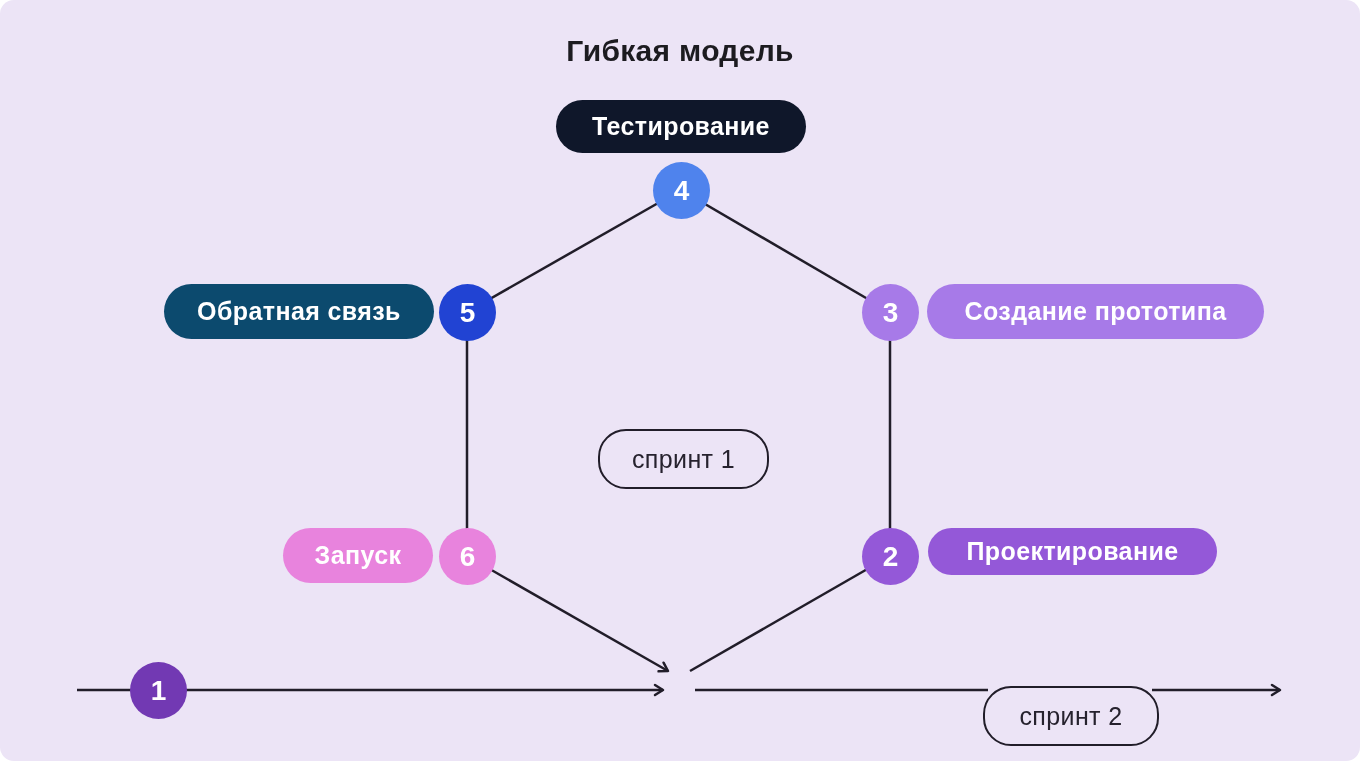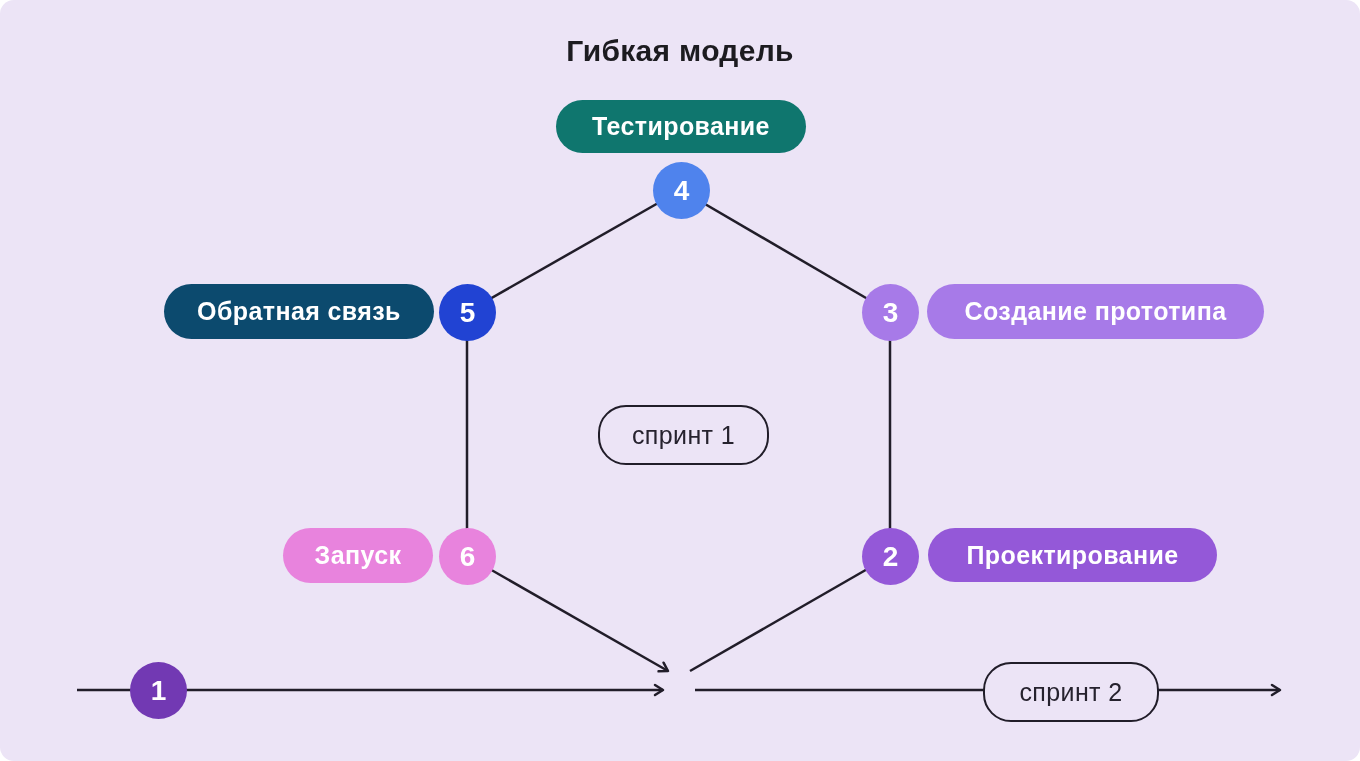--- a/index.html
+++ b/index.html
@@ -27,33 +27,33 @@
     letter-spacing:0.4px;white-space:nowrap;
   }
   .num{
     position:absolute;width:57px;height:57px;border-radius:50%;
     display:flex;align-items:center;justify-content:center;
     color:#ffffff;font-size:28px;font-weight:600;
   }
   .sprint{
     position:absolute;display:flex;align-items:center;justify-content:center;
     border-radius:28px;border:2.5px solid var(--line);background:var(--bg);
-    color:#26222e;font-size:25px;font-weight:500;letter-spacing:0.4px;
+    color:#26222e;font-size:25px;font-weight:500;letter-spacing:0.4px;margin-top:24px;
   }
   
   .pill-test   {left:556px;top:100px;width:250px;height:53px;}
   .circ-4      {left:653px;top:162px;}
   .pill-fb     {left:164px;top:284px;width:270px;height:55px;}
   .circ-5      {left:439px;top:284px;}
   .pill-proto  {left:927px;top:284px;width:337px;height:55px;}
   .circ-3      {left:862px;top:284px;}
   .sprint-1    {left:598px;top:405px;width:167px;height:56px;}
   .pill-launch {left:283px;top:528px;width:150px;height:55px;}
   .circ-6      {left:439px;top:528px;}
-  .pill-design {left:928px;top:528px;width:289px;height:54px;}
+  .pill-design {left:928px;top:528px;width:289px;height:47px;}
   .circ-2      {left:862px;top:528px;}
   .circ-1      {left:130px;top:662px;}
   .pill-plan   {left:194px;top:662px;width:258px;height:56px;}
   .sprint-2    {left:983px;top:662px;width:172px;height:56px;}
 </style>
 </head>
 <body>
 
 <div class="canvas">
 
@@ -69,21 +69,21 @@
     <line x1="681" y1="190" x2="890" y2="312"></line>
     <line x1="467" y1="312" x2="467" y2="556"></line>
     <line x1="890" y1="312" x2="890" y2="556"></line>
     <line x1="467" y1="556" x2="668" y2="671" marker-end="url(#arrow)"></line>
     <line x1="890" y1="556" x2="690" y2="671"></line>
     <line x1="77" y1="690" x2="663" y2="690" marker-end="url(#arrow)"></line>
     <line x1="695" y1="690" x2="988" y2="690"></line>
     <line x1="1152" y1="690" x2="1280" y2="690" marker-end="url(#arrow)"></line>
   </svg>
 
-  <div class="pill pill-test" style="background-color: #0f766e;">Тестирование</div>
+  <div class="pill pill-test" style="background-color: #0f172a;">Тестирование</div>
   <div class="num circ-4" style="background-color: rgb(79, 131, 237);">4</div>
 
   <div class="pill pill-fb" style="background-color: #0c4a6e;">Обратная связь</div>
   <div class="num circ-5" style="background-color: rgb(33, 67, 211);">5</div>
 
   <div class="num circ-3" style="background-color: rgb(167, 122, 232);">3</div>
   <div class="pill pill-proto" style="background-color: rgb(167, 122, 232);">Создание прототипа</div>
 
   <div class="sprint sprint-1">спринт 1</div>
 

